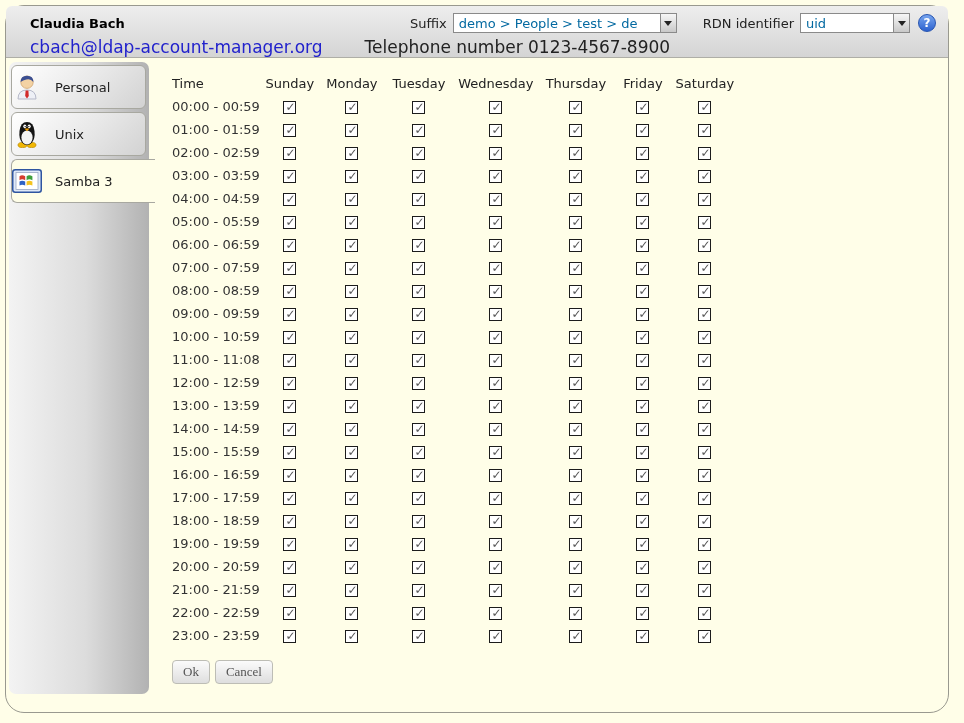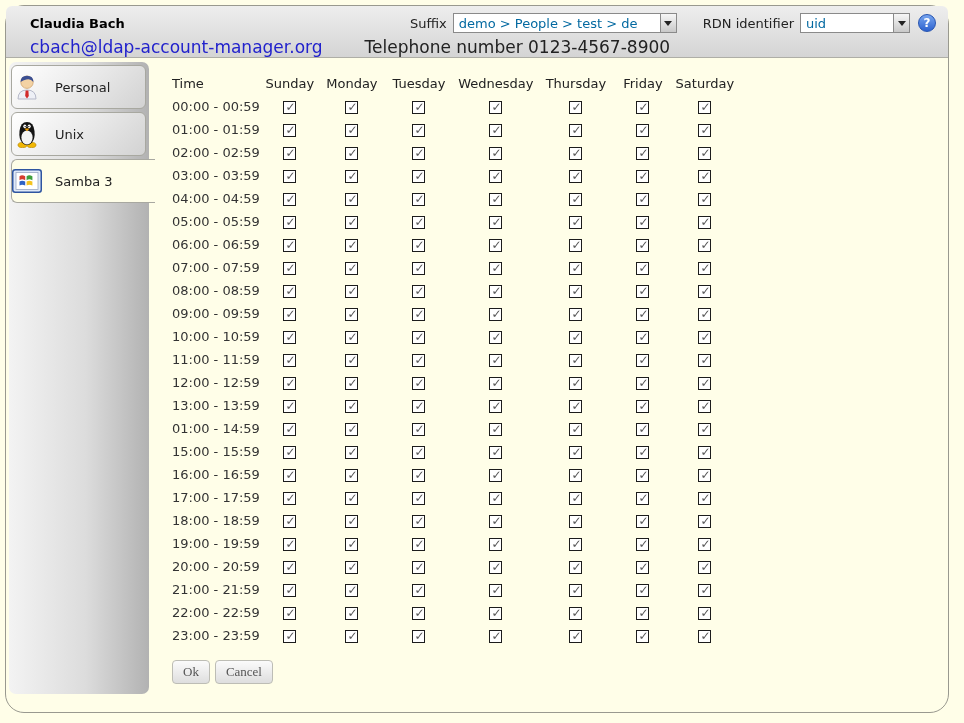--- a/index.html
+++ b/index.html
@@ -319,21 +319,21 @@
               <td class="time-cell">10:00 - 10:59</td>
               <td><span class="cbx checked"></span></td>
               <td><span class="cbx checked"></span></td>
               <td><span class="cbx checked"></span></td>
               <td><span class="cbx checked"></span></td>
               <td><span class="cbx checked"></span></td>
               <td><span class="cbx checked"></span></td>
               <td><span class="cbx checked"></span></td>
             </tr>
             <tr>
-              <td class="time-cell">11:00 - 11:59</td>
+              <td class="time-cell">11:00 - 11:08</td>
               <td><span class="cbx checked"></span></td>
               <td><span class="cbx checked"></span></td>
               <td><span class="cbx checked"></span></td>
               <td><span class="cbx checked"></span></td>
               <td><span class="cbx checked"></span></td>
               <td><span class="cbx checked"></span></td>
               <td><span class="cbx checked"></span></td>
             </tr>
             <tr>
               <td class="time-cell">12:00 - 12:59</td>
@@ -349,21 +349,21 @@
               <td class="time-cell">13:00 - 13:59</td>
               <td><span class="cbx checked"></span></td>
               <td><span class="cbx checked"></span></td>
               <td><span class="cbx checked"></span></td>
               <td><span class="cbx checked"></span></td>
               <td><span class="cbx checked"></span></td>
               <td><span class="cbx checked"></span></td>
               <td><span class="cbx checked"></span></td>
             </tr>
             <tr>
-              <td class="time-cell">01:00 - 14:59</td>
+              <td class="time-cell">14:00 - 14:59</td>
               <td><span class="cbx checked"></span></td>
               <td><span class="cbx checked"></span></td>
               <td><span class="cbx checked"></span></td>
               <td><span class="cbx checked"></span></td>
               <td><span class="cbx checked"></span></td>
               <td><span class="cbx checked"></span></td>
               <td><span class="cbx checked"></span></td>
             </tr>
             <tr>
               <td class="time-cell">15:00 - 15:59</td>

